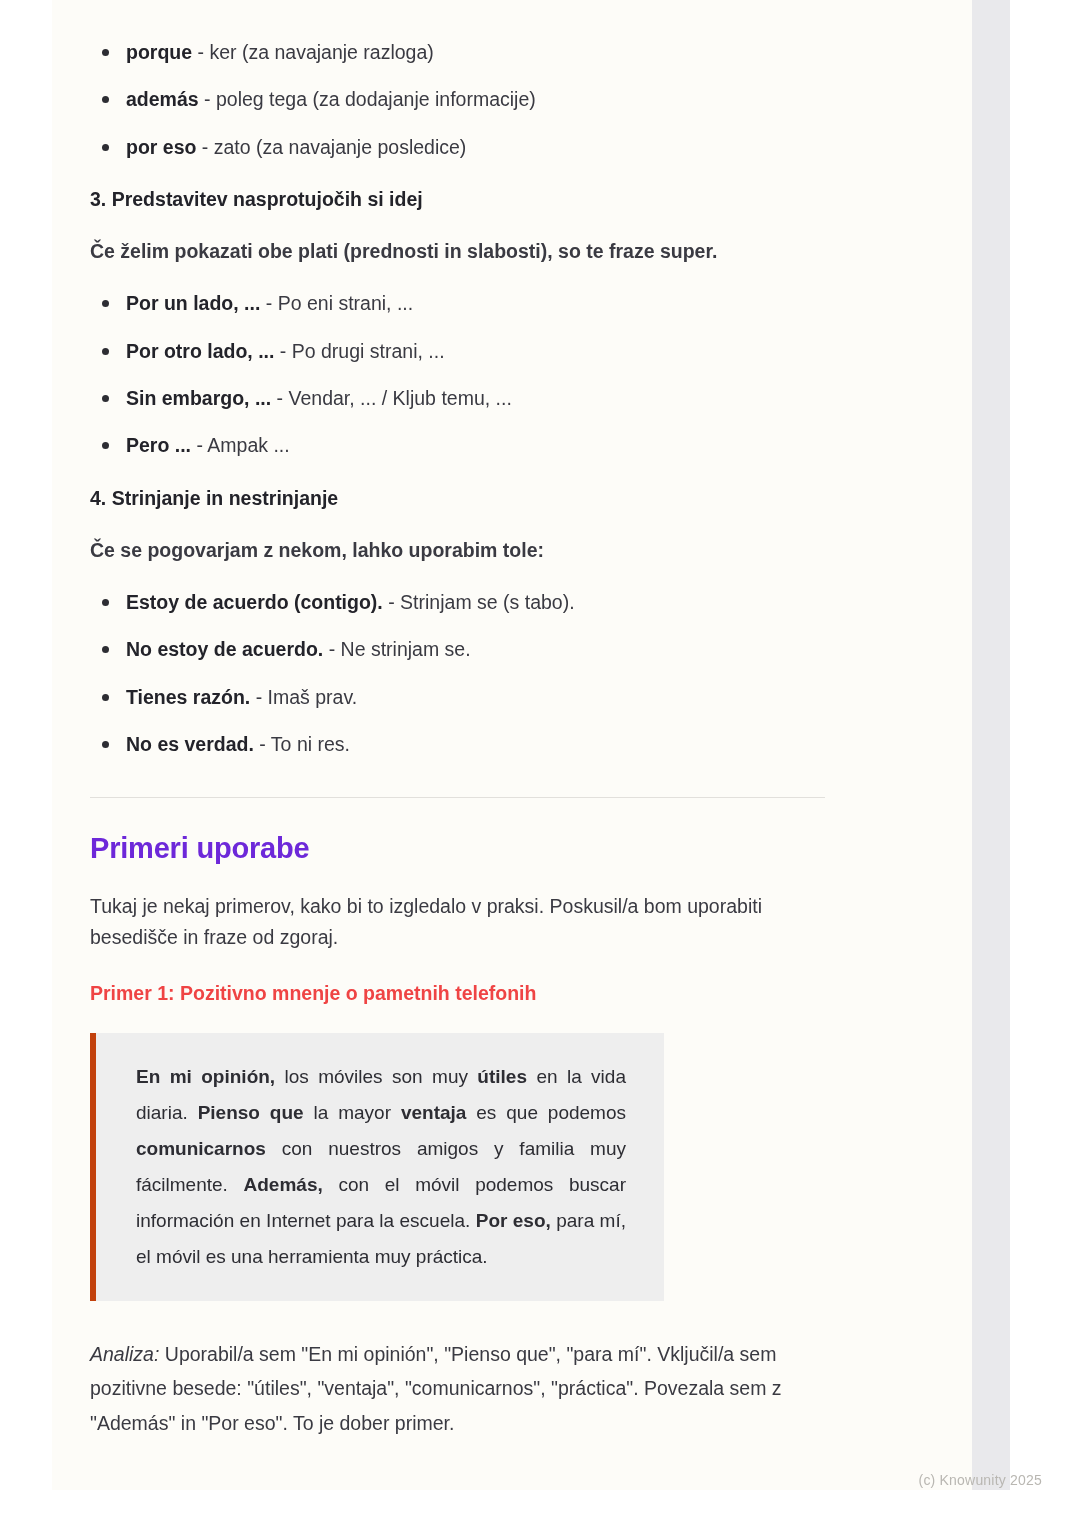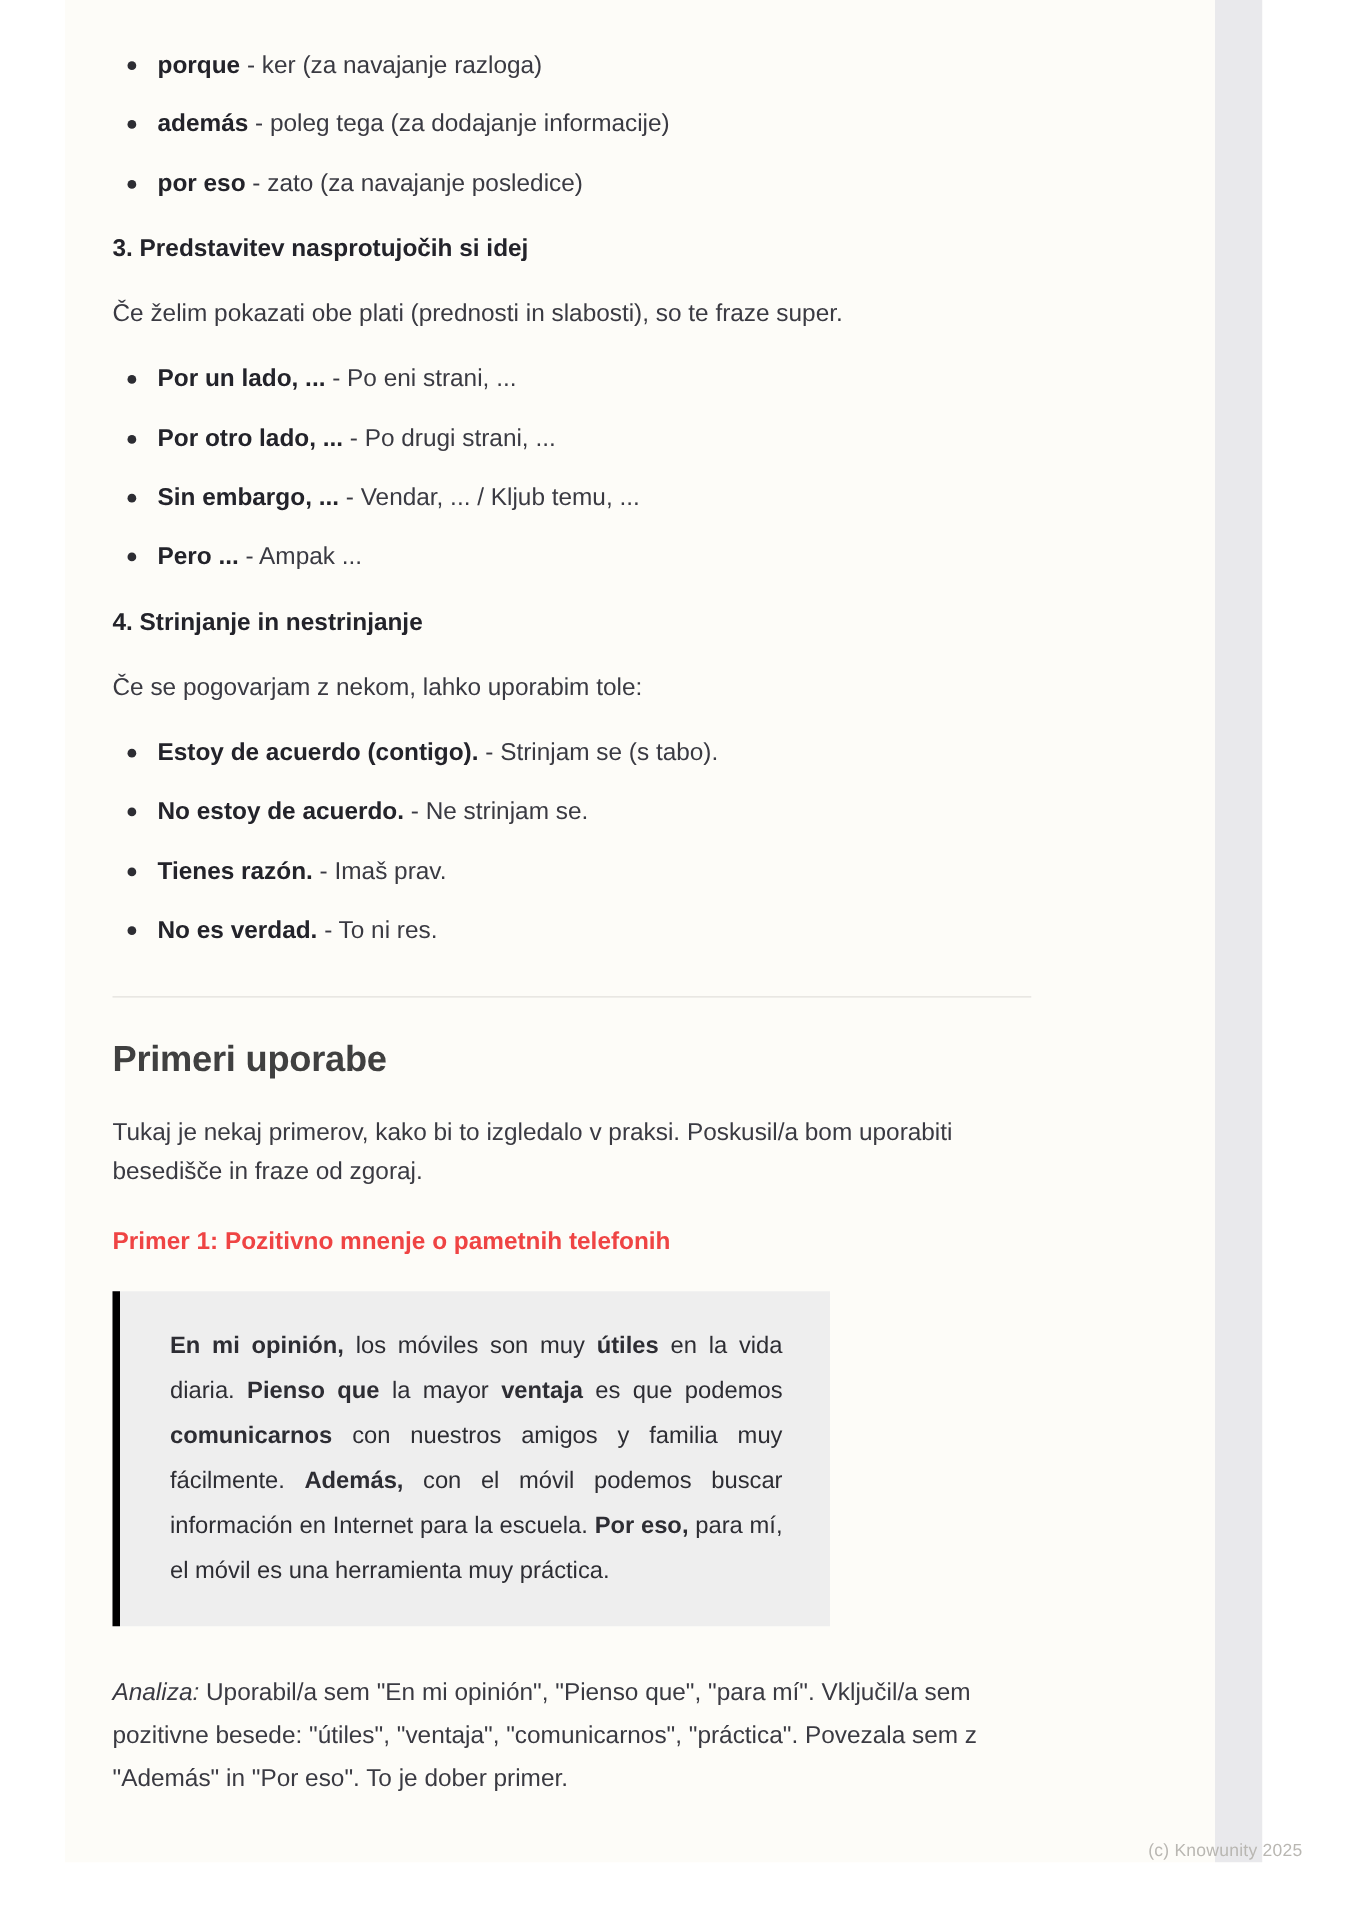--- a/index.html
+++ b/index.html
@@ -97,51 +97,52 @@
     font-size: 19.5px;
     font-weight: bold;
     color: #23232a;
     margin: 28px 0 26px 0;
   }
   .para {
     font-size: 19.5px;
     line-height: 1.45;
     color: #3a3a42;
     margin: 0 0 26px 0;
+    font-weight: bold;
   }
   .divider {
     border: none;
     border-top: 1px solid #e2e0dc;
     margin: 40px 0 34px 0;
     width: 735px;
   }
   h2.heading {
     font-size: 29px;
-    color: #404040;
+    color: #6d28d9;
     margin: 0 0 26px 0;
     font-weight: bold;
     letter-spacing: -0.2px;
   }
   .para-wide {
     font-size: 19.5px;
     line-height: 1.55;
     color: #3a3a42;
     margin: 0 0 30px 0;
     width: 740px;
   }
   .sub-head {
     font-size: 19.5px;
     font-weight: bold;
     color: #ef4444;
     margin: 0 0 28px 0;
   }
   .quote-box {
     position: relative;
     background: #eeeeee;
-    border-left: 6px solid #000000;
+    border-left: 6px solid #c2410c;
     width: 574px;
     padding: 26px 38px 26px 40px;
     box-sizing: border-box;
     margin-bottom: 36px;
   }
   .quote-box p {
     margin: 0;
     font-size: 19px;
     line-height: 1.9;
     color: #2d2d33;

